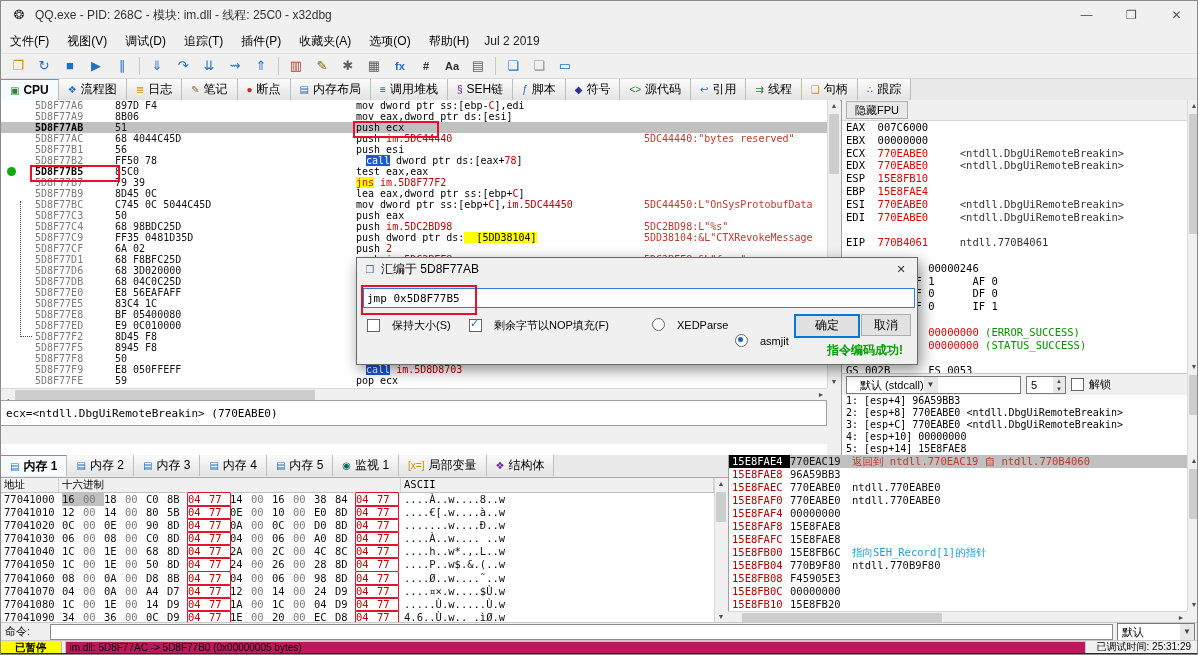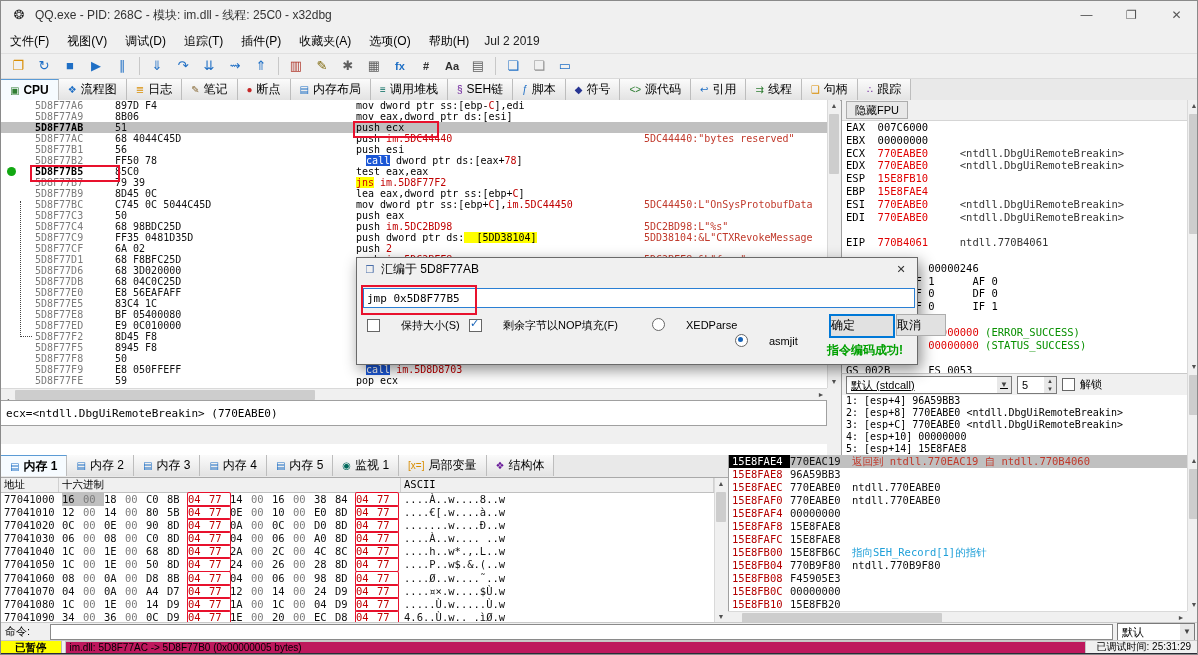--- a/index.html
+++ b/index.html
@@ -53,21 +53,21 @@
   .hthumb{position:absolute;top:1px;height:10px;background:#cdcdcd;border-radius:1px;}
   
   #regpanel{left:840px;top:99px;width:346px;height:273px;background:#fff;border-left:1px solid #a0a0a0;overflow:hidden;}
   #fpu-bar{height:20px;background:#f0f0f0;border-bottom:1px solid #d5d5d5;display:flex;align-items:center;padding-left:4px;}
   #hide-fpu{border:1px solid #adadad;background:#e8e8e8;font-size:11px;padding:0 8px;height:16px;line-height:16px;}
   .regrow{height:12.8px;line-height:12.8px;font-family:"DejaVu Sans Mono",monospace;font-size:10.5px;white-space:pre;padding-left:4px;}
   .rg-n{color:#000;} .rg-r{color:#e00000;} .rg-g{color:#089000;} .rg-s{color:#333;}
   
   #callrow{left:840px;top:372px;width:346px;height:22px;background:#f0f0f0;border-left:1px solid #a0a0a0;border-top:1px solid #c9c9c9;display:flex;align-items:center;gap:5px;padding-left:4px;box-sizing:border-box;}
   .combo{border:1px solid #7a7a7a;background:#fff;font-size:11px;height:16px;line-height:16px;display:flex;align-items:center;}
-  #calling-combo{width:160px;justify-content:space-between;padding-left:4px;text-decoration:underline;}
+  #calling-combo{width:160px;padding-left:13px;}
   .combo .car{width:14px;text-align:center;color:#444;font-size:8px;background:#e8e8e8;height:100%;line-height:16px;}
   #depth-spin{width:34px;padding-left:4px;justify-content:space-between;}
   .spin-arrows{display:flex;flex-direction:column;width:12px;height:16px;}
   .spin-arrows div{flex:1;font-size:6px;line-height:8px;text-align:center;color:#444;background:#e8e8e8;}
   .cb{width:11px;height:11px;border:1px solid #666;background:#fff;display:inline-block;position:relative;flex:none;}
   .cb.on:after{content:"✓";position:absolute;left:0px;top:-3px;font-size:11px;color:#1763b8;font-weight:bold;}
   .rad{width:11px;height:11px;border:1px solid #666;border-radius:50%;background:#fff;display:inline-block;position:relative;flex:none;}
   .rad.on:after{content:"";position:absolute;left:2px;top:2px;width:5px;height:5px;border-radius:50%;background:#1763b8;}
   .lbl11{font-size:11px;}
   #esplist{left:840px;top:394px;width:346px;height:60px;background:#fff;border-left:1px solid #a0a0a0;overflow:hidden;}
@@ -111,22 +111,22 @@
   #status-message{background:#be185d;border:1px solid #c5c5c5;height:11px;line-height:11px;flex:1;margin:0 3px;padding-left:4px;font-size:10px;}
   #debug-time{padding:0 8px;font-size:10px;white-space:nowrap;}
   #tasksliver{left:0;top:652px;width:1198px;height:3px;background:#2b2b36;}
   
   #dialog{left:355px;top:256px;width:560px;height:106px;background:#f0f0f0;border:1px solid #6a6a6a;box-shadow:3px 5px 14px rgba(0,0,0,.45);z-index:10;}
   #dialog-titlebar{height:22px;display:flex;align-items:center;background:#f0f0f0;}
   #dialog-icon{width:14px;text-align:center;color:#4a6ea9;font-size:10px;margin:0 4px 0 6px;}
   #dialog-title{font-size:12px;}
   #dialog-close{position:absolute;right:0;top:0;width:32px;height:22px;text-align:center;line-height:22px;font-size:11px;color:#333;}
   #assemble-input{position:absolute;left:6px;top:30px;width:544px;height:18px;border:1px solid #2a7fd4;background:#fff;font-family:"DejaVu Sans Mono",monospace;font-size:11px;padding:0 3px;box-sizing:content-box;}
-  .drowctl{position:absolute;display:flex;align-items:center;gap:21px;font-size:11px;}
-  .dbtn{position:absolute;height:20px;border:1px solid #adadad;background:#e1e1e1;font-size:12px;line-height:20px;margin-left:35px;}
+  .drowctl{position:absolute;display:flex;align-items:center;gap:12px;font-size:11px;}
+  .dbtn{position:absolute;height:20px;border:1px solid #adadad;background:#e1e1e1;font-size:12px;text-align:center;line-height:20px;}
   .dbtn.def{border:2px solid #0078d7;line-height:18px;}
   #encode-status{position:absolute;right:14px;top:84px;color:#00a000;font-weight:bold;font-size:12px;}
 </style>
 </head>
 <body>
 
 <div id="app">
 
   <div id="titlebar" class="abs">
     <div id="app-icon">❂</div>

